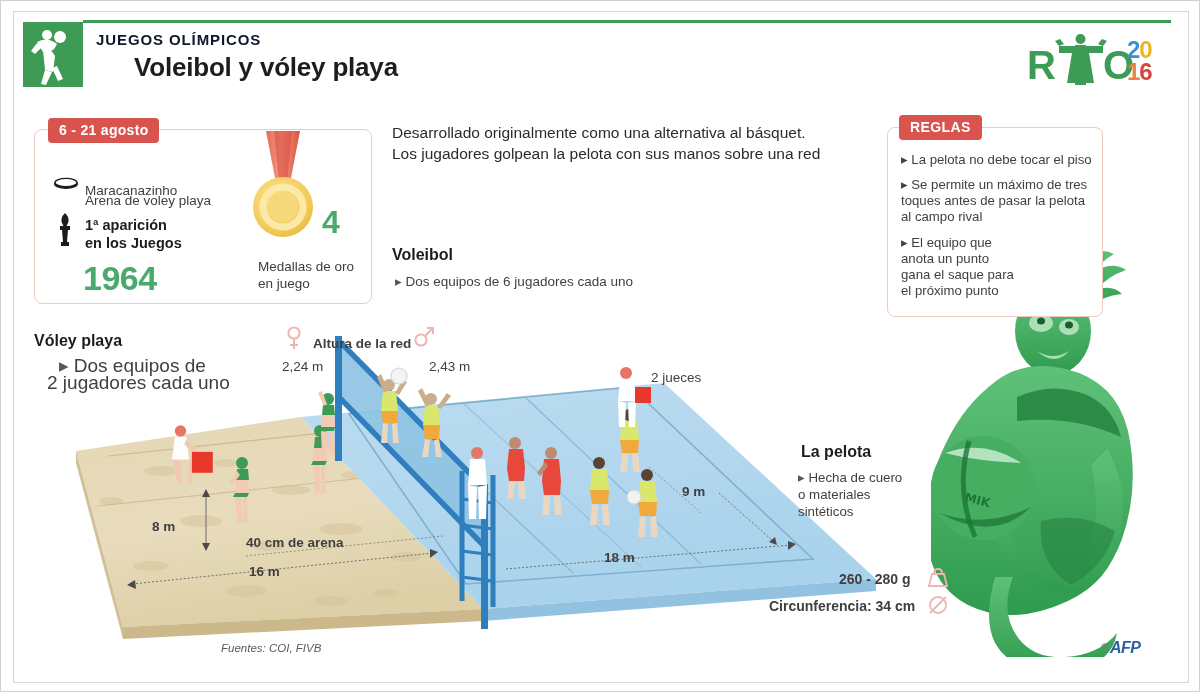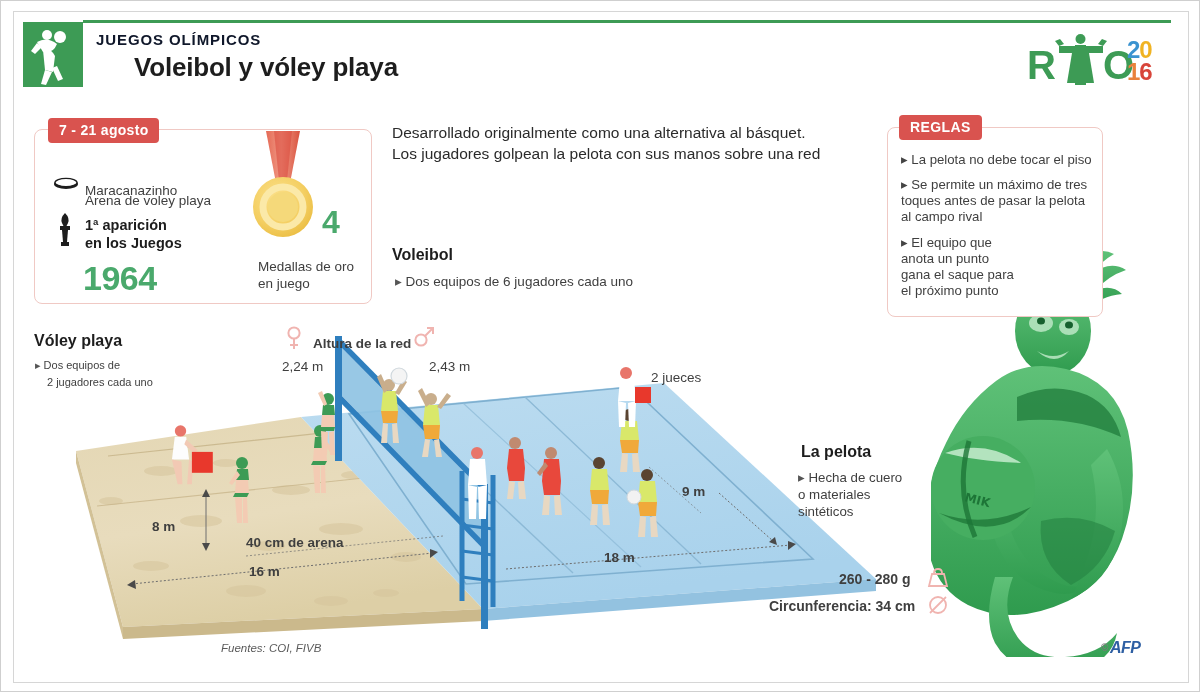--- a/index.html
+++ b/index.html
@@ -112,21 +112,21 @@
     position: absolute; left: 900px; width: 195px;
     font-size: 13.2px; color: #3f3f3f; line-height: 16px;
   }
   .rule .b { color: #444; }
   #rule0 { top: 151px; }
   #rule1 { top: 176px; }
   #rule2 { top: 234px; }
 
   
   .bv-title { position: absolute; left: 33px; top: 331px; font-size: 16px; font-weight: bold; color: #1d1d1d; }
-  .bv-bullet { position: absolute; left: 34px; top: 356px; font-size: 11px; color: #3f3f3f; line-height: 17px; }
+  .bv-bullet { position: absolute; left: 34px; top: 356px; font-size: 19px; color: #3f3f3f; line-height: 17px; text-align: center; }
   .net-label { position: absolute; left: 312px; top: 335px; font-size: 13.5px; font-weight: bold; color: #3f3f3f; }
   .net-f { position: absolute; left: 281px; top: 358px; font-size: 13.5px; color: #3f3f3f; }
   .net-m { position: absolute; left: 428px; top: 358px; font-size: 13.5px; color: #3f3f3f; }
   .sym-f { position: absolute; left: 285px; top: 325px; width: 16px; height: 24px; }
   .sym-m { position: absolute; left: 412px; top: 325px; width: 22px; height: 22px; }
   .judges { position: absolute; left: 650px; top: 369px; font-size: 13.5px; color: #3f3f3f; }
 
   .ball-title { position: absolute; left: 800px; top: 442px; font-size: 16px; font-weight: bold; color: #1d1d1d; }
   .ball-bullet { position: absolute; left: 797px; top: 468px; width: 110px; font-size: 13.3px; color: #3f3f3f; line-height: 17px; text-align: left; }
   .ball-weight { position: absolute; left: 838px; top: 570px; font-size: 14px; font-weight: bold; color: #3f3f3f; }
@@ -447,21 +447,21 @@
       <text x="0" y="52" font-family="Liberation Sans, sans-serif" font-size="40" font-weight="bold" fill="#3d9b55">R</text>
       <text x="76" y="52" font-family="Liberation Sans, sans-serif" font-size="40" font-weight="bold" fill="#3d9b55">O</text>
     </svg>
     <div class="rio-year">
       <div class="y20"><span>2</span><span>0</span></div>
       <div class="y16"><span>1</span><span>6</span></div>
     </div>
   </div>
 
   <div class="venue-card"></div>
-  <div class="tag-date">7 - 21 agosto</div>
+  <div class="tag-date">6 - 21 agosto</div>
   <div class="ic-arena">
     <svg viewBox="0 0 26 14" width="26" height="14">
       <ellipse cx="13" cy="8" rx="12" ry="5" fill="#1d1d1d"></ellipse>
       <ellipse cx="13" cy="6.2" rx="11" ry="4.2" fill="#fff"></ellipse>
       <path d="M2 6.5 a11 4.2 0 0 1 22 0 a11 4.2 0 0 1 -22 0" fill="none" stroke="#1d1d1d" stroke-width="1.3"></path>
     </svg>
   </div>
   <div class="venue-l1">Maracanazinho</div>
   <div class="venue-l2">Arena de voley playa</div>
   <div class="ic-torch">

